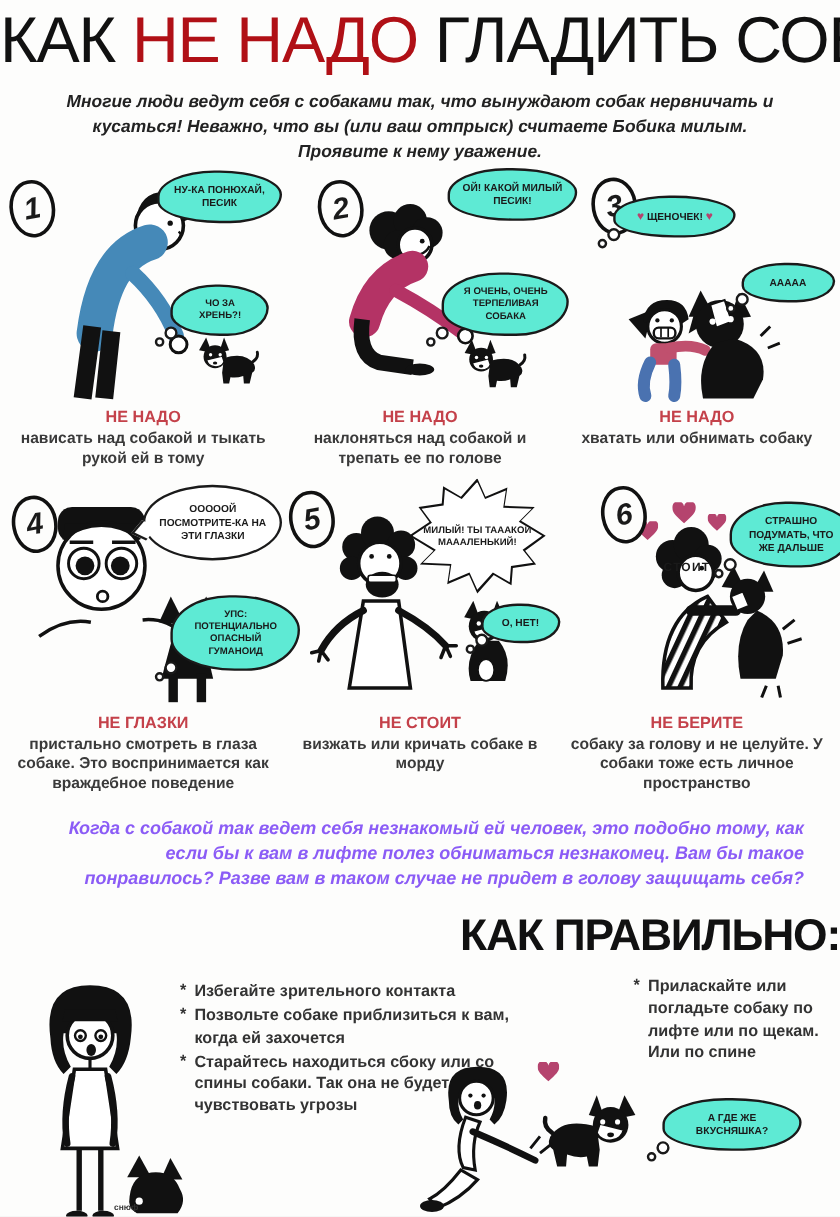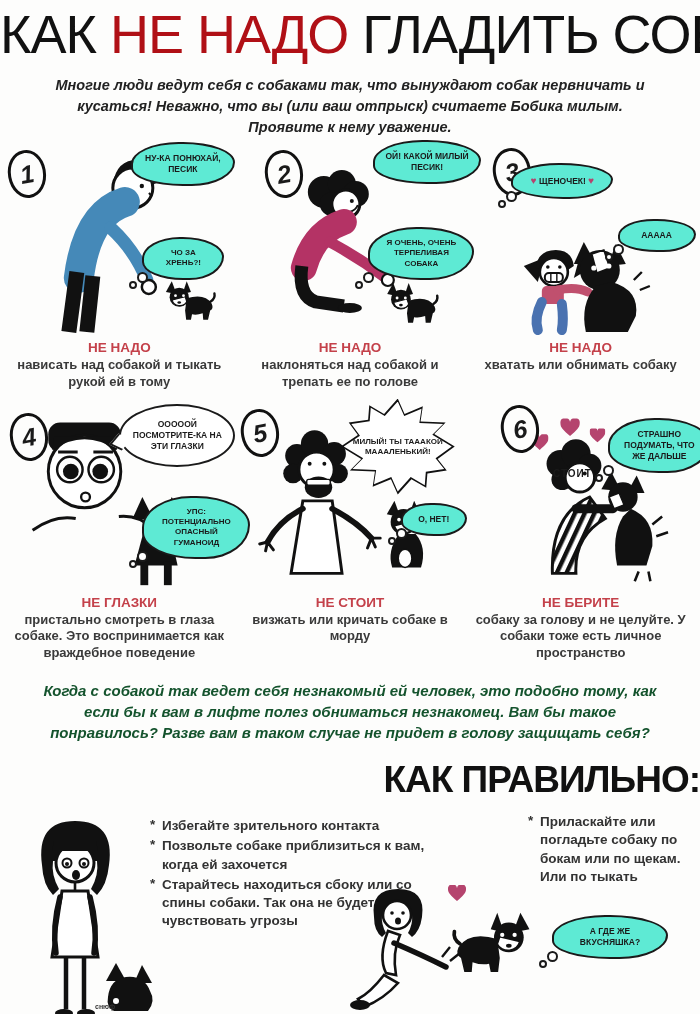--- a/index.html
+++ b/index.html
@@ -61,22 +61,22 @@
   }
   .heart-ch{color:#b5446e;font-size:10px;}
   .kiss{position:absolute;z-index:4;font-size:10px;font-weight:bold;letter-spacing:1px;}
   .sniff{position:absolute;z-index:4;font-size:7px;font-weight:bold;color:#333;}
   
   .cap{text-align:center;padding:2px 10px 8px;}
   .cap .lbl{color:#c4414a;font-weight:bold;font-size:13.5px;}
   .cap .txt{color:#3a3a3a;font-weight:bold;font-size:13px;line-height:1.3;margin-top:2px;}
   
   .note{
-    margin:10px auto 0;width:640px;text-align:center;
-    font-size:15px;font-weight:bold;font-style:italic;line-height:1.4;color:#14532d;
+    margin:10px auto 0;width:640px;text-align:right;
+    font-size:15px;font-weight:bold;font-style:italic;line-height:1.4;color:#8b5cf6;
   }
   .howto-h{
     margin:16px 0 4px;text-align:right;font-size:37px;font-weight:900;letter-spacing:-1px;color:#111;
   }
   .bottom{position:relative;height:225px;}
   .bl-fig{position:absolute;left:0;top:0;width:160px;height:220px;}
   .bullets{position:absolute;list-style:none;margin:0;padding:0;font-size:13.5px;font-weight:bold;color:#333;line-height:1.35;}
   .bullets li{position:relative;padding-left:12px;margin-bottom:2px;}
   .bullets .mk{position:absolute;left:0;top:-1px;}
   .bullets-left{left:150px;top:12px;width:305px;}
@@ -332,21 +332,21 @@
     </svg>
     <span class="sniff" style="left:95px;top:198px">снюф</span>
 
     <ul class="bullets bullets-left">
       <li><span class="mk">*</span><span>Избегайте зрительного контакта</span></li>
       <li><span class="mk">*</span><span>Позвольте собаке приблизиться к вам, когда ей захочется</span></li>
       <li><span class="mk">*</span><span>Старайтесь находиться сбоку или со спины собаки. Так она не будет чувствовать угрозы</span></li>
     </ul>
 
     <ul class="bullets bullets-right">
-      <li><span class="mk">*</span><span>Приласкайте или погладьте собаку по бокам или по щекам. Или по тыкать</span></li>
+      <li><span class="mk">*</span><span>Приласкайте или погладьте собаку по лифте или по щекам. Или по спине</span></li>
     </ul>
 
     <svg class="br-fig" viewBox="0 0 250 145">
       <use href="#hrt" x="118" y="2" width="18" height="17"></use>
       <path d="M44,34 q-4,-28 24,-28 q28,0 24,28 q-2,14 -10,20 l-4,-4 q5,-9 4,-18 h-30 q-1,9 4,18 l-4,4 q-8,-6 -8,-20 z" fill="#111"></path>
       <circle cx="67" cy="32" r="14" fill="#fff" stroke="#111" stroke-width="2.6"></circle>
       <circle cx="62" cy="30" r="1.8" fill="#111"></circle>
         <circle cx="73" cy="30" r="1.8" fill="#111"></circle>
       <ellipse cx="68" cy="38" rx="3" ry="3.6" fill="#111"></ellipse>
       <path d="M58,48 q-10,26 -2,42 l10,2 q-4,-22 4,-40 z" fill="#fff" stroke="#111" stroke-width="2.6"></path>

